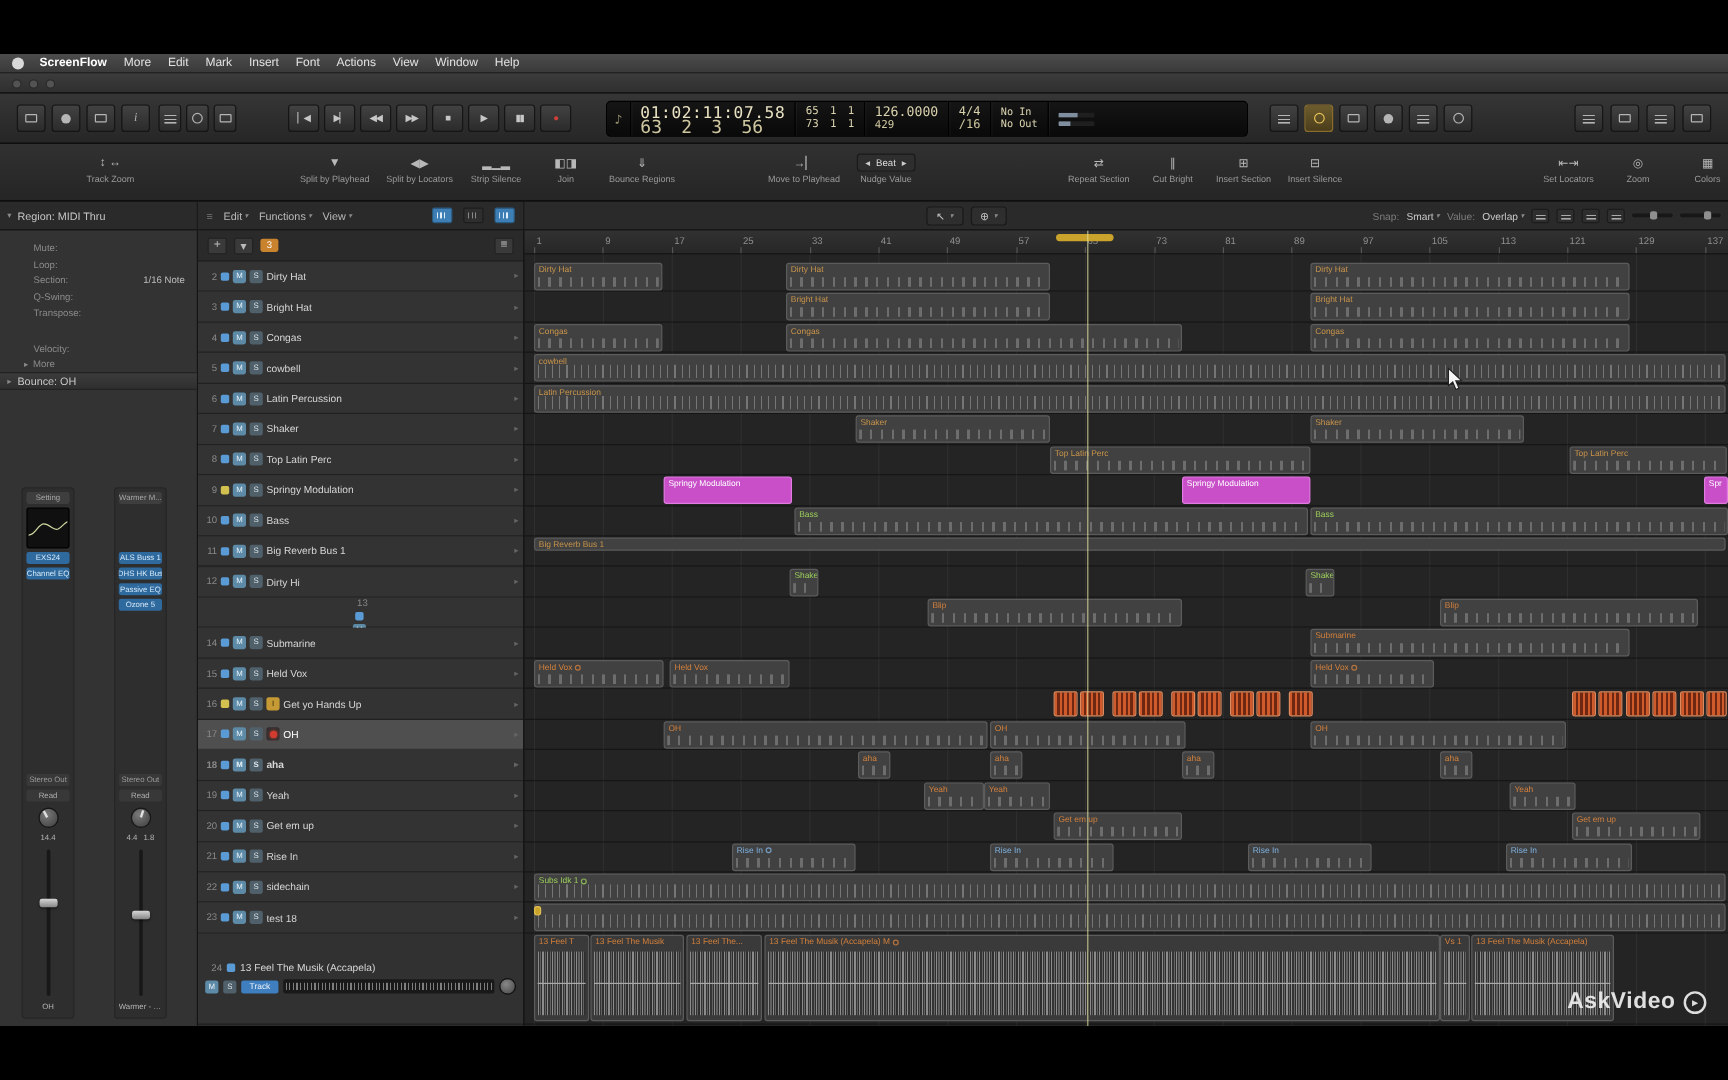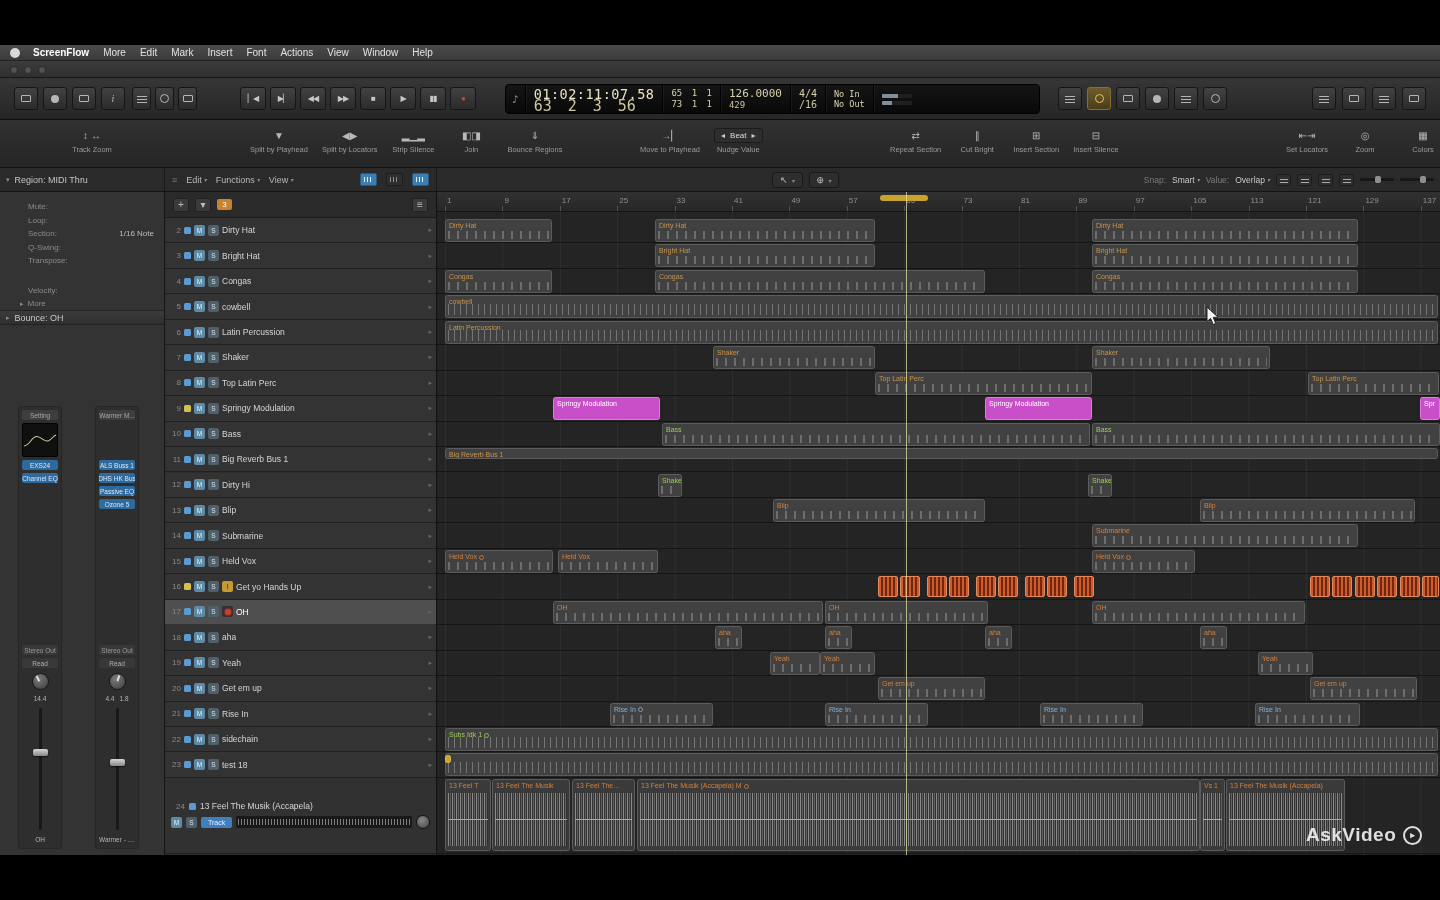--- a/index.html
+++ b/index.html
@@ -635,21 +635,21 @@
         <span class="tchev">▸</span>
       </div>
       <div class="trow" style="top: 280.5px; height: 25.45px;">
         <span class="tnum">12</span>
         <span class="tchip" style="background: rgb(91, 155, 213);"></span>
         <span class="tsb m">M</span>
         <span class="tsb s">S</span>
         <span class="tname">Dirty Hi</span>
         <span class="tchev">▸</span>
       </div>
-      <div class="trow" style="top: 305.95px; height: 25.45px;">
+      <div class="trow" style="top: 305.95px; height: 25.45px; flex-direction: column;">
         <span class="tnum">13</span>
         <span class="tchip" style="background: rgb(91, 155, 213);"></span>
         <span class="tsb m">M</span>
         <span class="tsb s">S</span>
         <span class="tname">Blip</span>
         <span class="tchev">▸</span>
       </div>
       <div class="trow" style="top: 331.4px; height: 25.45px;">
         <span class="tnum">14</span>
         <span class="tchip" style="background: rgb(91, 155, 213);"></span>
@@ -677,21 +677,21 @@
       </div>
       <div class="trow selected" style="top: 407.75px; height: 25.45px;">
         <span class="tnum">17</span>
         <span class="tchip" style="background: rgb(91, 155, 213);"></span>
         <span class="tsb m">M</span>
         <span class="tsb s">S</span>
         <span class="tsb rec"></span>
         <span class="tname">OH</span>
         <span class="tchev">▸</span>
       </div>
-      <div class="trow" style="top: 433.2px; height: 25.45px;">
+      <div class="trow" style="top: 433.2px; height: 25.45px; font-weight: bold;">
         <span class="tnum">18</span>
         <span class="tchip" style="background: rgb(91, 155, 213);"></span>
         <span class="tsb m">M</span>
         <span class="tsb s">S</span>
         <span class="tname">aha</span>
         <span class="tchev">▸</span>
       </div>
       <div class="trow" style="top: 458.65px; height: 25.45px;">
         <span class="tnum">19</span>
         <span class="tchip" style="background: rgb(91, 155, 213);"></span>

